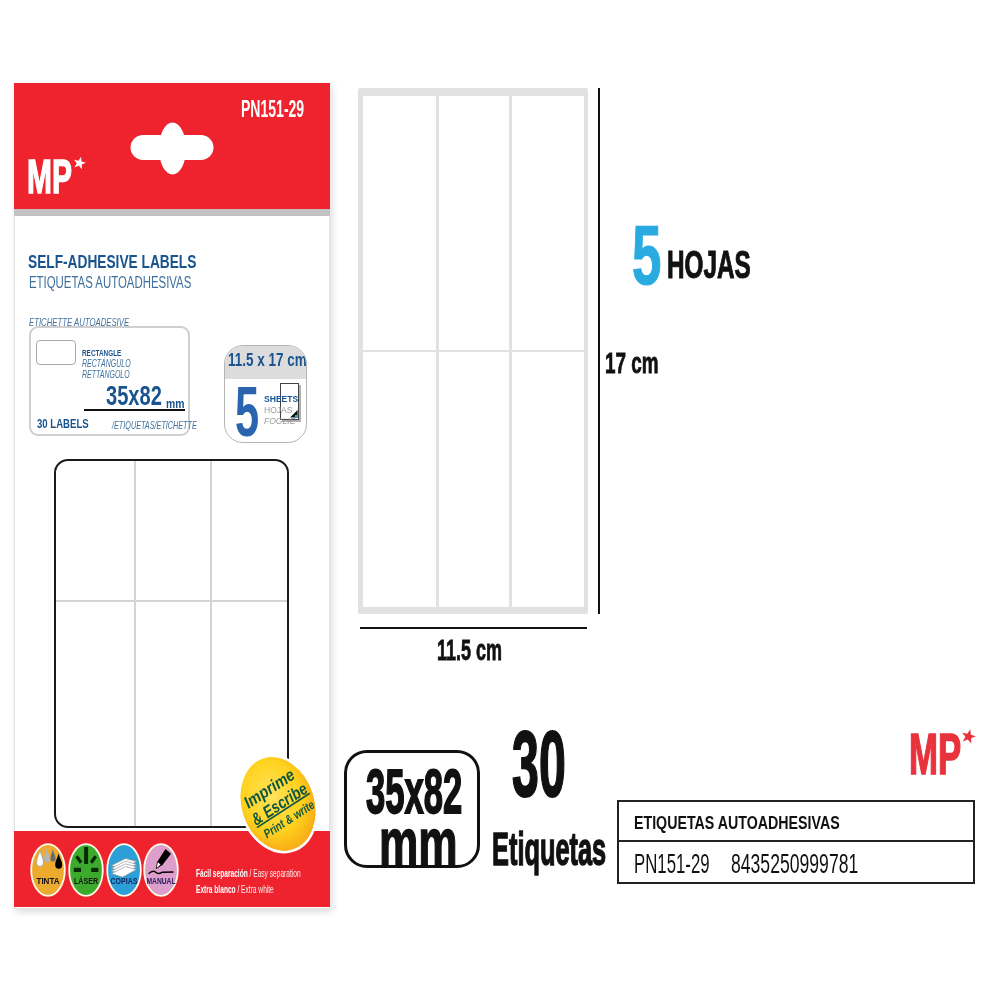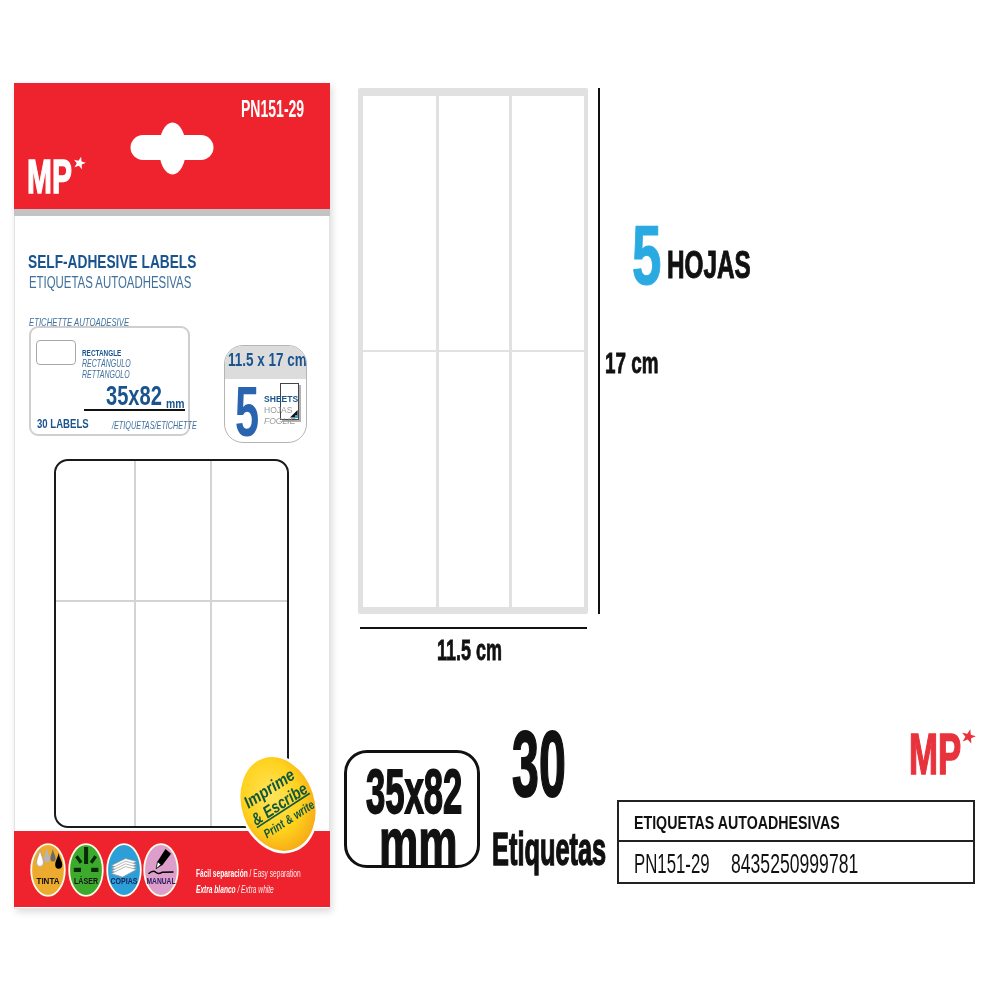--- a/index.html
+++ b/index.html
@@ -123,21 +123,21 @@
   <svg class="abs" style="left:128px;top:759px;" width="36" height="54" viewBox="0 0 36 54">
     <ellipse cx="18" cy="27" rx="16.8" ry="25.8" fill="#dd9ecb" stroke="#fffbe8" stroke-width="1.8"></ellipse>
     <path d="M22.5 6 L28 10.8 L19.5 22 L13.2 25.8 L14.5 18.6 Z" fill="#000"></path>
     <path d="M13.2 25.8 L14.5 18.6 L18 21.6 Z" fill="#fff" stroke="#000" stroke-width="0.7"></path>
     <path d="M5.5 30.8 Q10 26.8 12.8 29.3 Q15.2 31.6 19 29.3 L30.5 29.0" stroke="#000" stroke-width="1.4" fill="none"></path>
     <text x="18" y="41" font-size="8.8" font-weight="bold" fill="#2a2060" text-anchor="middle" font-family="Liberation Sans" textLength="29" lengthAdjust="spacingAndGlyphs">MANUAL</text>
   </svg>
 
   <div class="abs" style="left:181px;top:779px;"><span class="c" style="transform:scaleX(0.6);font-size:11px;color:#fff;"><b>Fácil separación</b> / <span style="opacity:.92">Easy separation</span></span></div>
 
-  <div class="abs" style="left:181px;top:795px;font-style:italic;"><span class="c" style="transform:scaleX(0.6);font-size:11px;color:#fff;"><b>Extra blanco</b> / <span style="opacity:.92">Extra white</span></span></div>
+  <div class="abs" style="left:181px;top:795px;"><span class="c" style="transform:scaleX(0.6);font-size:11px;color:#fff;"><b>Extra blanco</b> / <span style="opacity:.92">Extra white</span></span></div>
 
   <div class="abs" style="left:226px;top:671px;width:75px;height:99px;">
     <svg width="75" height="99" viewBox="0 0 75 99" style="overflow:visible">
       <defs>
         <radialGradient id="gold" cx="45%" cy="40%" r="68%">
           <stop offset="0%" stop-color="#ffe45c"></stop>
           <stop offset="55%" stop-color="#ffd21e"></stop>
           <stop offset="100%" stop-color="#f49d12"></stop>
         </radialGradient>
       </defs>

